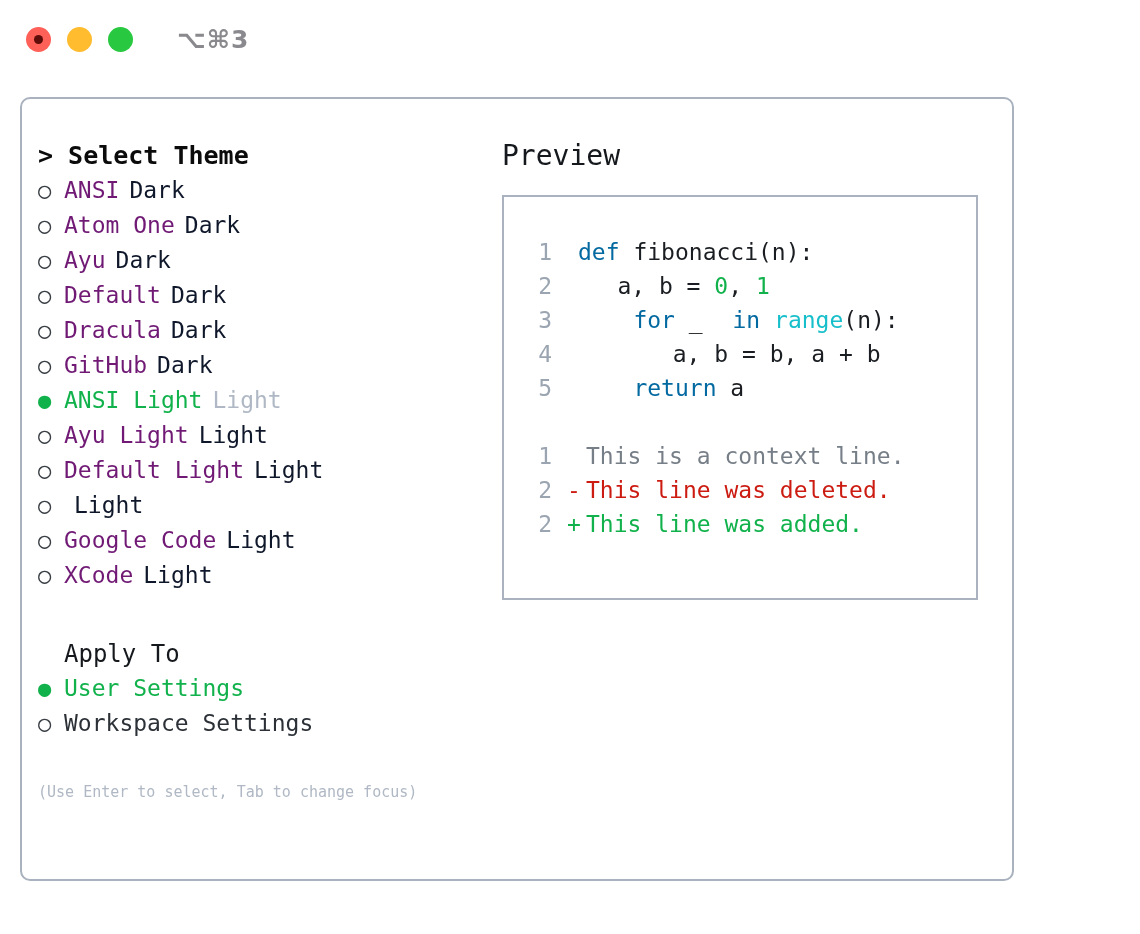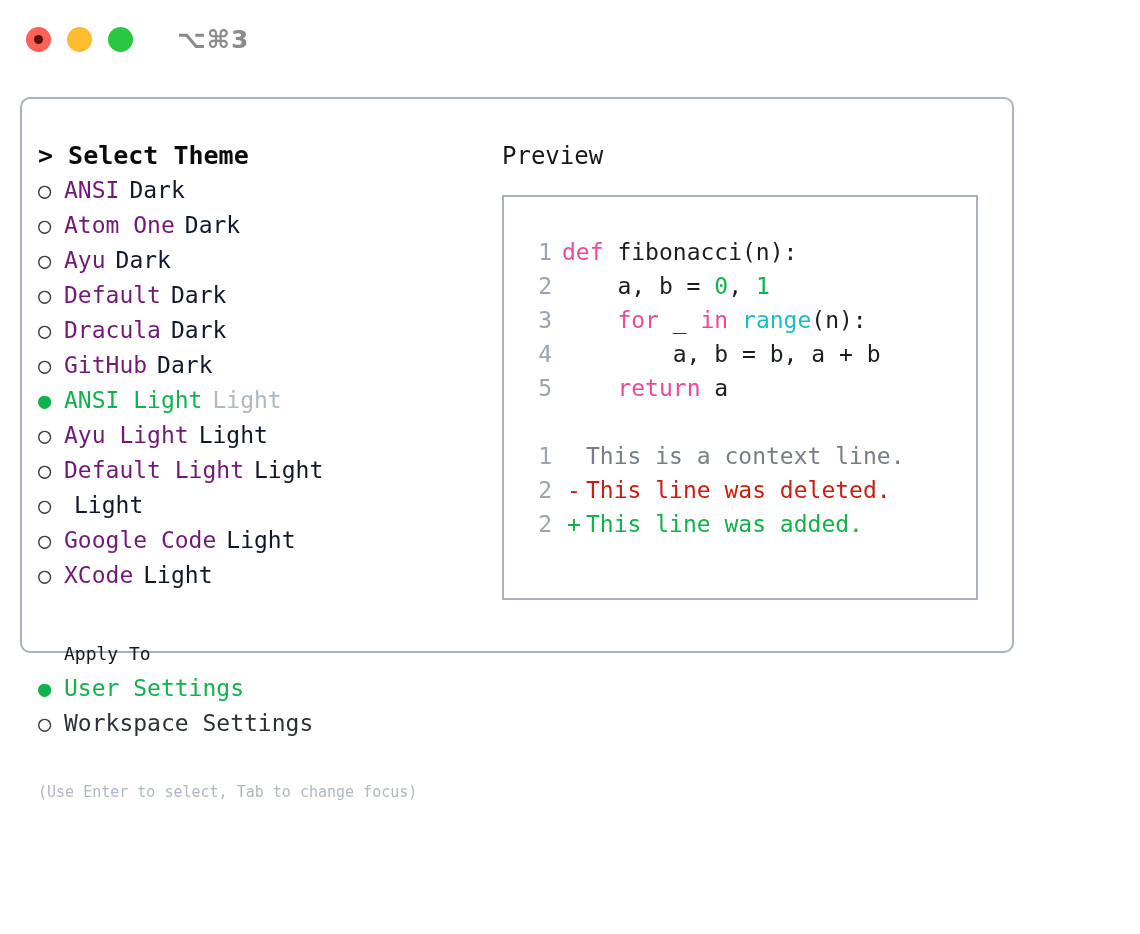--- a/index.html
+++ b/index.html
@@ -70,21 +70,21 @@
     letter-spacing: 1px;
     line-height: 1;
   }
 
   
   #app-panel {
     position: absolute;
     left: 20px;
     top: 97px;
     width: 994px;
-    height: 556px;
+    height: 784px;
     border: 2px solid #A9B2BE;
     border-radius: 10px;
     box-sizing: border-box;
     background: #ffffff;
     padding-left: 44px;
   }
 
   
   #theme-column {
     position: absolute;
@@ -132,21 +132,21 @@
     color: #0f172a;
     margin-left: 10px;
   }
   .theme-row.selected .theme-badge { color: #AFB8C4; }
 
   
   #apply-to-group {
     margin-top: 44px;
   }
   #apply-to-label {
-    font-size: 18px;
+    font-size: 24px;
     color: #15181c;
     line-height: 34px;
     padding-left: 26px;
     white-space: pre;
   }
   .apply-row {
     display: flex;
     align-items: baseline;
     line-height: 34px;
     font-size: 23px;
@@ -160,21 +160,21 @@
   #hint-text {
     margin-top: 34px;
     font-size: 15px;
     line-height: 34px;
     color: #AFB8C4;
     width: 400px;
   }
 
   
   #preview-header {
-    font-size: 24px;
+    font-size: 28px;
     color: #15181c;
     line-height: 34px;
     white-space: pre;
   }
   #preview-box {
     margin-top: 22px;
     width: 476px;
     height: 405px;
     border: 2px solid #A9B2BE;
     box-sizing: border-box;
@@ -189,21 +189,21 @@
   }
   .lineno {
     display: inline-block;
     width: 30px;
     flex: 0 0 30px;
     text-align: right;
     color: #9AA5B1;
     margin-right: 10px;
   }
   .code-text { color: #1a1d21; }
-  .tok-kw    { color: #ec4899; }
+  .tok-kw    { color: #0369a1; margin-left: 16px; }
   .tok-fn    { color: #17BFCB; text-align: center; }
   .tok-num   { color: #11B24C; }
 
   #diff-block { margin-top: 34px; }
   .diff-line {
     display: flex;
     font-size: 23px;
     line-height: 34px;
     white-space: pre;
   }

